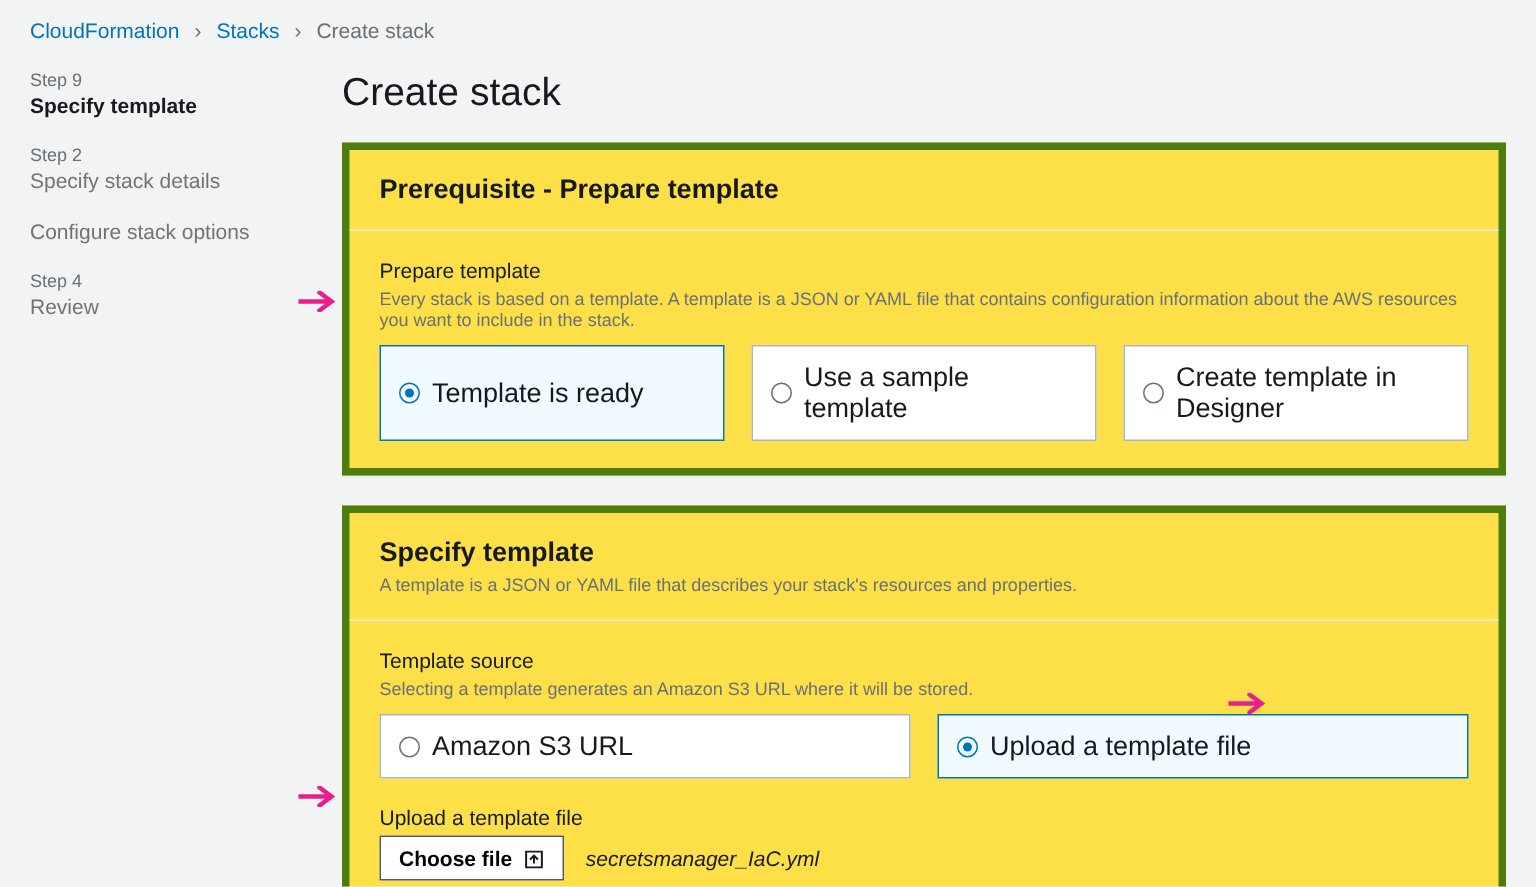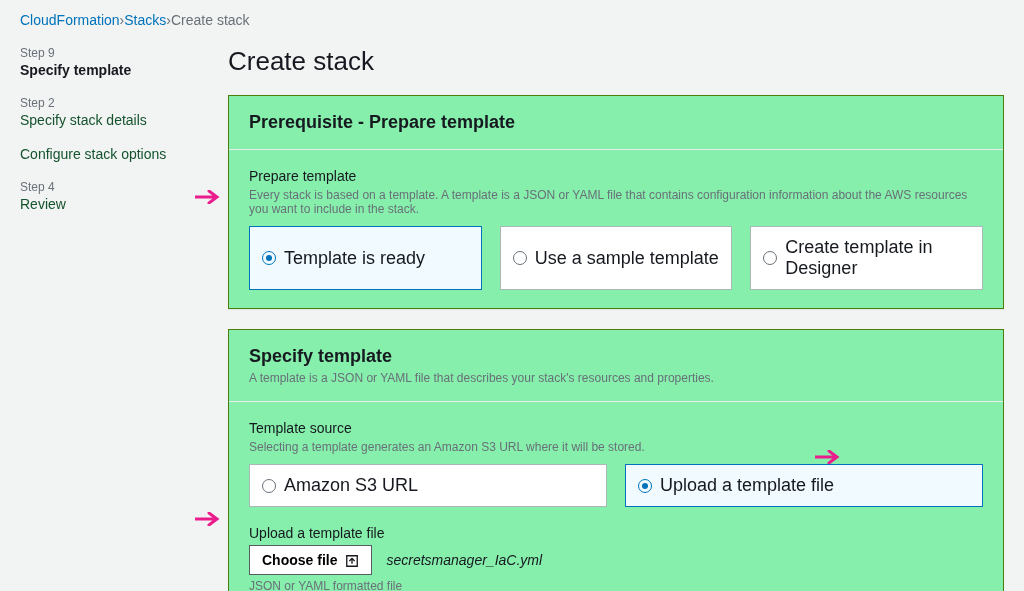--- a/index.html
+++ b/index.html
@@ -8,36 +8,37 @@
       background: #f2f3f3;
       color: #16191f;
       font-size: 14px;
       width: 1024px;
       height: 591px;
       overflow: hidden;
     }
     .breadcrumbs {
       display: flex;
       align-items: center;
+      gap: 10px;
       padding: 12px 20px 8px;
       font-size: 14px;
     }
     .breadcrumbs a { color: #0073bb; text-decoration: none; cursor: pointer; }
     .breadcrumbs .sep { color: #687078; }
     .breadcrumbs .current { color: #687078; }
     .layout { display: flex; gap: 28px; padding: 10px 20px 0; }
     .steps { width: 180px; flex-shrink: 0; }
     .step { margin-bottom: 18px; }
     .step-label { font-size: 12px; color: #687078; }
-    .step-name { font-size: 14px; color: #14532d; margin-top: 2px; }
+    .step-name { font-size: 14px; color: #737373; margin-top: 2px; }
     .step.current .step-name { font-weight: 700; color: #16191f; }
     .main { flex: 1; }
     h1 { font-size: 26px; font-weight: 400; margin-bottom: 18px; }
     .panel {
-      background: #86efac; border: 1px solid #4d7c0f;
+      background: #fde047; border: 5px solid #4d7c0f;
       box-shadow: 0 1px 1px rgba(0,0,0,0.05);
       margin-bottom: 20px; position: relative;
     }
     .panel-header { padding: 16px 20px; border-bottom: 1px solid #eaeded; }
     .panel-header h2 { font-size: 18px; font-weight: 700; }
     .panel-header .sub { font-size: 12px; color: #687078; margin-top: 4px; }
     .panel-body { padding: 18px 20px; }
     .section-title { font-size: 14px; font-weight: 400; margin-bottom: 4px; }
     .hint { font-size: 12px; color: #687078; margin-bottom: 10px; }
     .tiles { display: flex; gap: 18px; }

